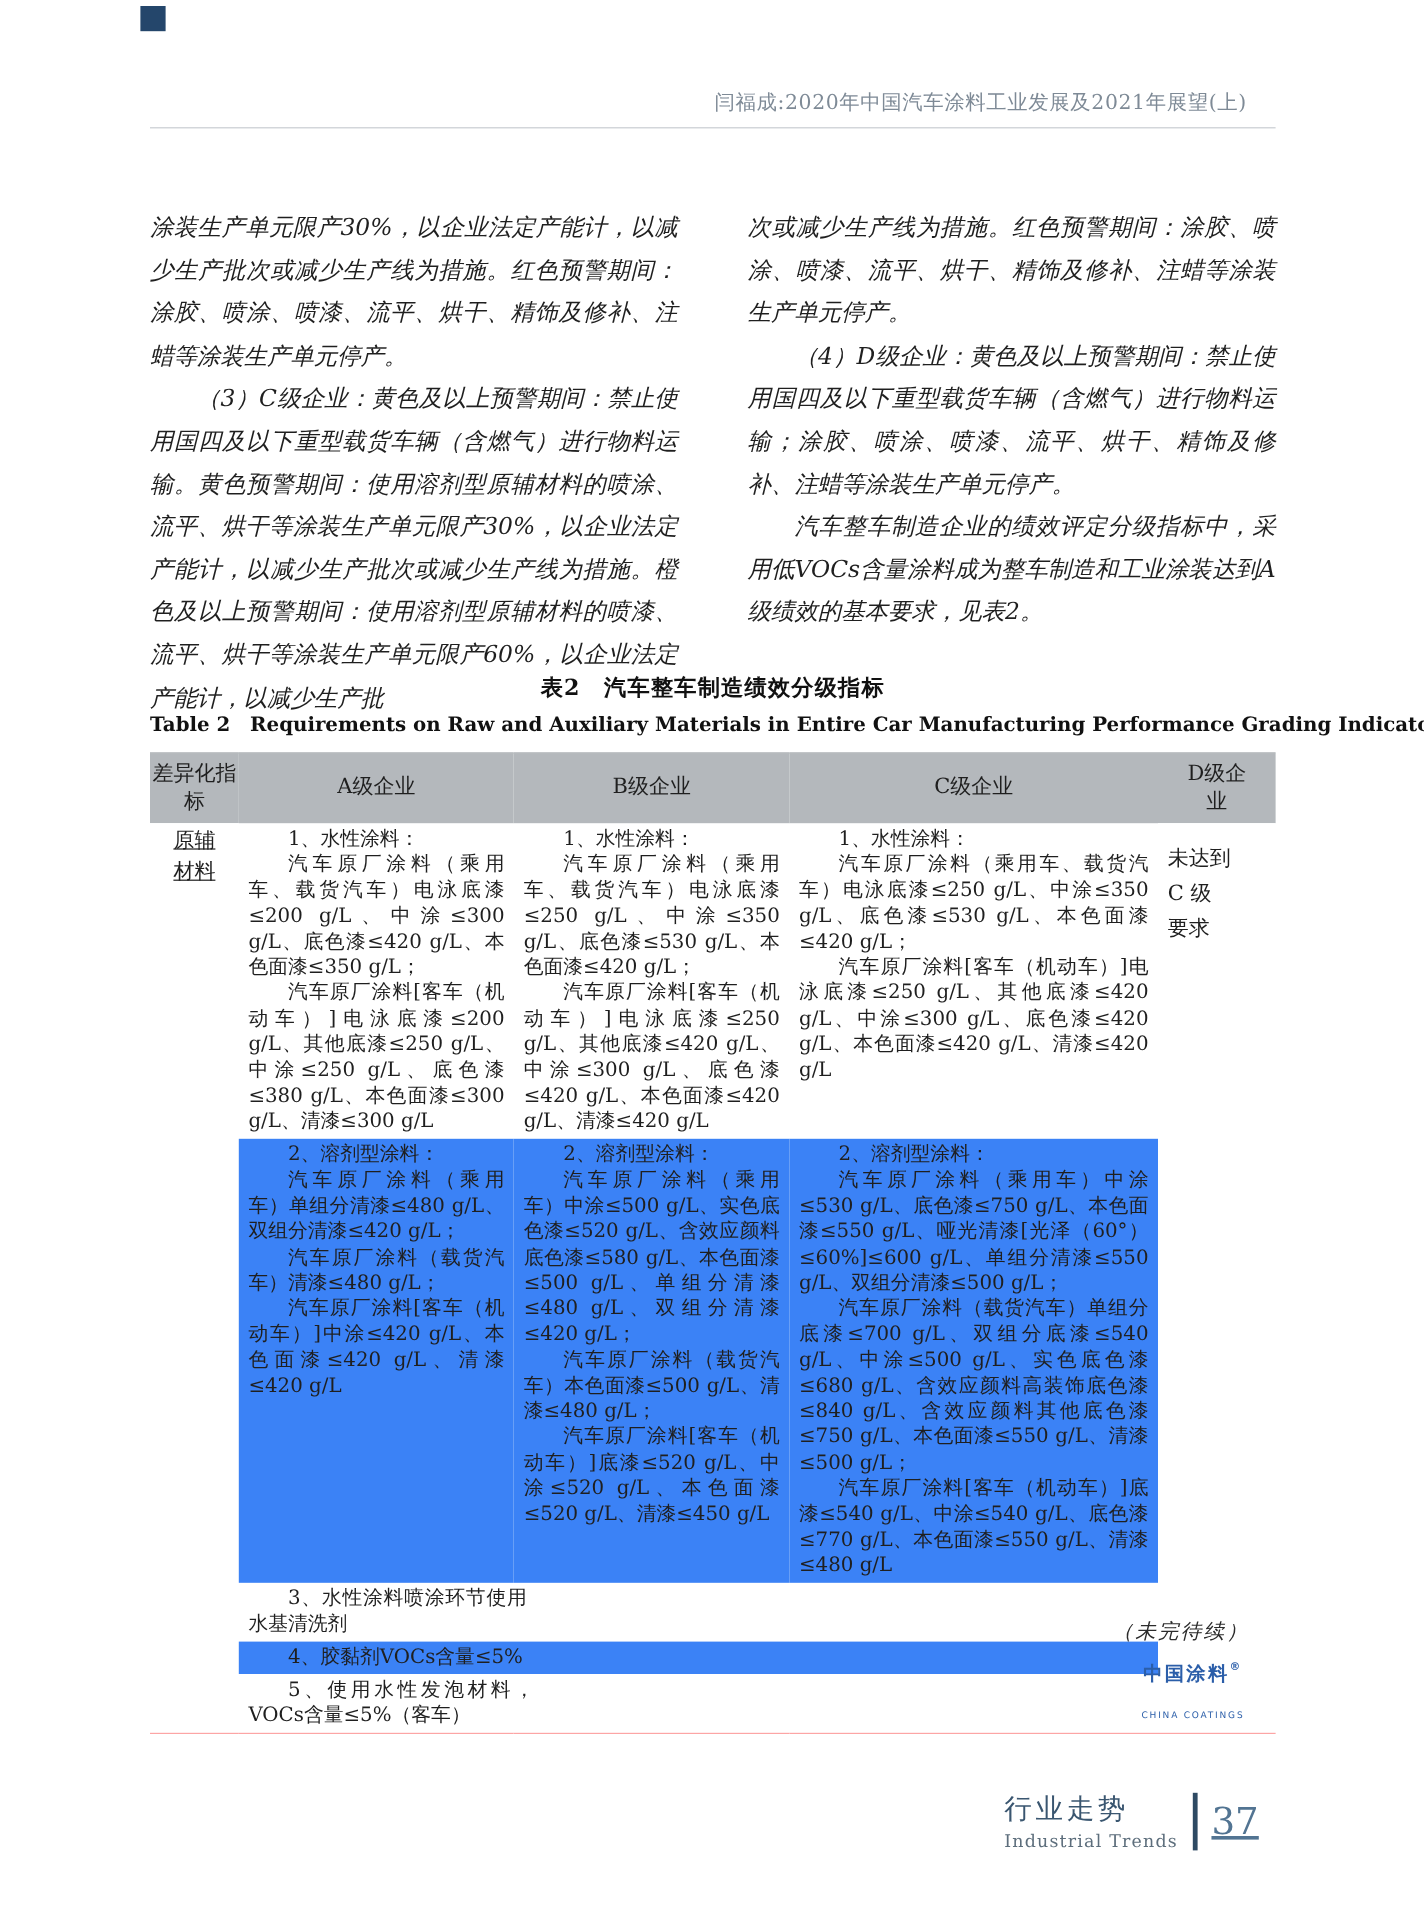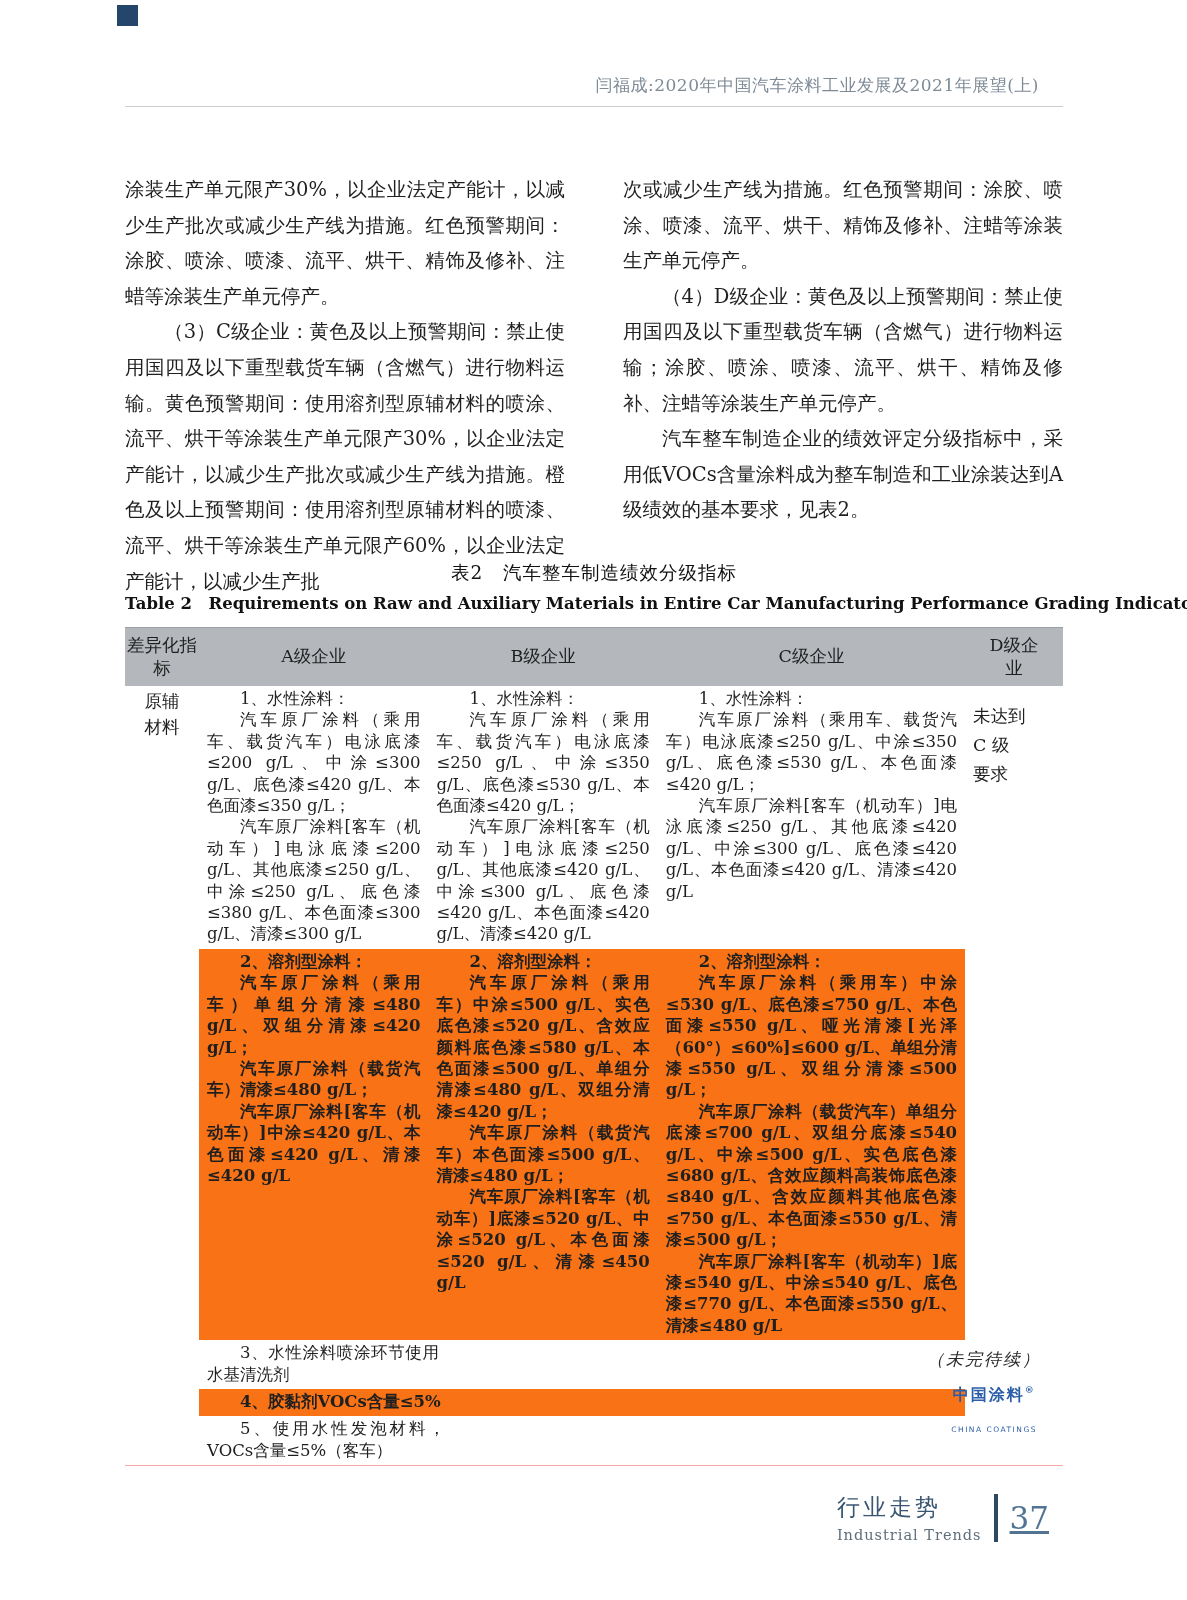--- a/index.html
+++ b/index.html
@@ -22,54 +22,54 @@
     font-size:17px;color:#7e8a96;letter-spacing:.5px;
   }
   .header-rule{
     position:absolute;top:106px;left:125px;width:938px;height:1px;
     background:#c9cdd1;
   }
   .columns{
     position:absolute;top:172px;left:125px;width:938px;
     display:flex;gap:58px;
   }
-  .col{width:440px;font-size:19.5px;line-height:35.6px;text-align:justify;}
+  .col{width:440px;font-size:19.5px;line-height:35.6px;text-align:justify;font-style:italic;}
   .col p{margin:0;}
   .col p.ind{text-indent:2em;}
   .table-block{
     position:absolute;top:560px;left:125px;width:938px;
   }
   .tbl-title-cn{
-    text-align:center;font-weight:normal;font-size:18.5px;color:#111;
+    text-align:center;font-weight:bold;font-size:18.5px;color:#111;
     letter-spacing:1px;
   }
   .tbl-title-en{
     text-align:center;font-weight:bold;font-size:16.5px;color:#111;
     margin-top:8px;white-space:nowrap;
   }
   table.grading{
     margin-top:12px;width:100%;border-collapse:collapse;
     font-size:16.5px;line-height:21.4px;
     border-top:1px solid #9aa0a5;border-bottom:1px solid #fca5a5;
   }
   table.grading th{
     background:#b4b8bc;font-weight:normal;font-size:17.5px;
     vertical-align:middle;text-align:center;padding:6px 2px;height:46px;
     box-sizing:border-box;
   }
   table.grading td{
     vertical-align:top;padding:2px 8px 4px 8px;text-align:justify;
   }
   table.grading td p{margin:0;text-indent:2em;}
-  .gray-row td{background:#f97316;font-weight:bold;}
+  .gray-row td{background:#3b82f6;}
   td.label-col,td.d-col{
     background:#ffffff;vertical-align:middle;text-align:center;
     padding:0 4px;
   }
-  .label-wrap{width:2em;margin:0 auto;font-size:17.5px;line-height:26px;text-align:left;text-indent:0;}
+  .label-wrap{width:2em;margin:0 auto;font-size:17.5px;line-height:26px;text-align:left;text-indent:0;text-decoration:underline;}
   .d-wrap{font-size:17.5px;line-height:29px;margin-top:14px;}
   .dhead-wrap{width:3.4em;margin:0 auto;line-height:23px;}
   .narrow3{width:232px;}
   .narrow5{width:238px;}
   .after-table{
     position:absolute;top:1348px;left:125px;width:938px;text-align:right;
   }
   .tbc{
     font-style:italic;font-size:17px;color:#2b2b2b;padding-right:22px;
     letter-spacing:2px;

